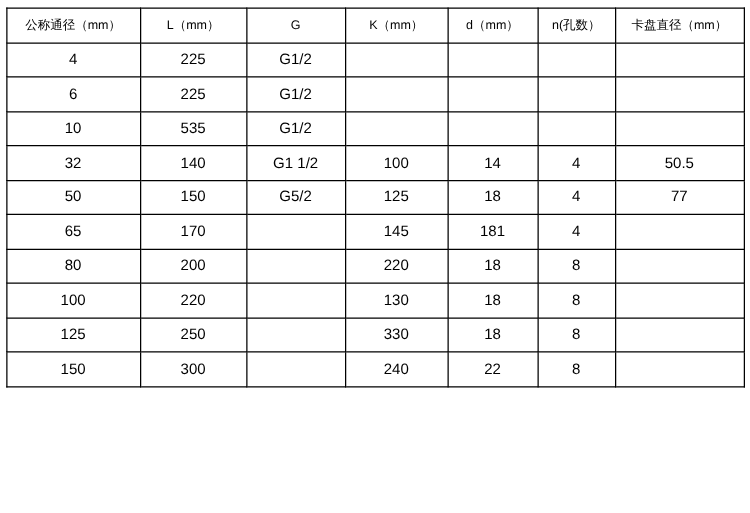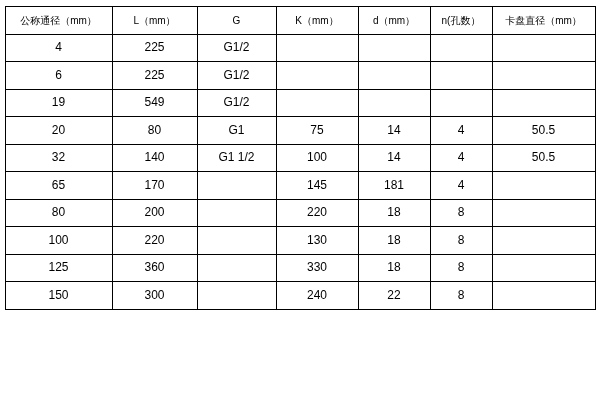--- a/index.html
+++ b/index.html
@@ -94,45 +94,45 @@
       <tr>
         <td>6</td>
         <td>225</td>
         <td>G1/2</td>
         <td></td>
         <td></td>
         <td></td>
         <td></td>
       </tr>
       <tr>
-        <td>19</td>
-        <td>549</td>
+        <td>10</td>
+        <td>535</td>
         <td>G1/2</td>
         <td></td>
         <td></td>
         <td></td>
         <td></td>
-      </tr>
-      <tr>
-        <td>20</td>
-        <td>80</td>
-        <td>G1</td>
-        <td>75</td>
-        <td>14</td>
-        <td>4</td>
-        <td>50.5</td>
       </tr>
       <tr>
         <td>32</td>
         <td>140</td>
         <td>G1 1/2</td>
         <td>100</td>
         <td>14</td>
         <td>4</td>
         <td>50.5</td>
+      </tr>
+      <tr>
+        <td>50</td>
+        <td>150</td>
+        <td>G5/2</td>
+        <td>125</td>
+        <td>18</td>
+        <td>4</td>
+        <td>77</td>
       </tr>
       <tr>
         <td>65</td>
         <td>170</td>
         <td></td>
         <td>145</td>
         <td>181</td>
         <td>4</td>
         <td></td>
       </tr>
@@ -149,21 +149,21 @@
         <td>100</td>
         <td>220</td>
         <td></td>
         <td>130</td>
         <td>18</td>
         <td>8</td>
         <td></td>
       </tr>
       <tr>
         <td>125</td>
-        <td>360</td>
+        <td>250</td>
         <td></td>
         <td>330</td>
         <td>18</td>
         <td>8</td>
         <td></td>
       </tr>
       <tr>
         <td>150</td>
         <td>300</td>
         <td></td>

